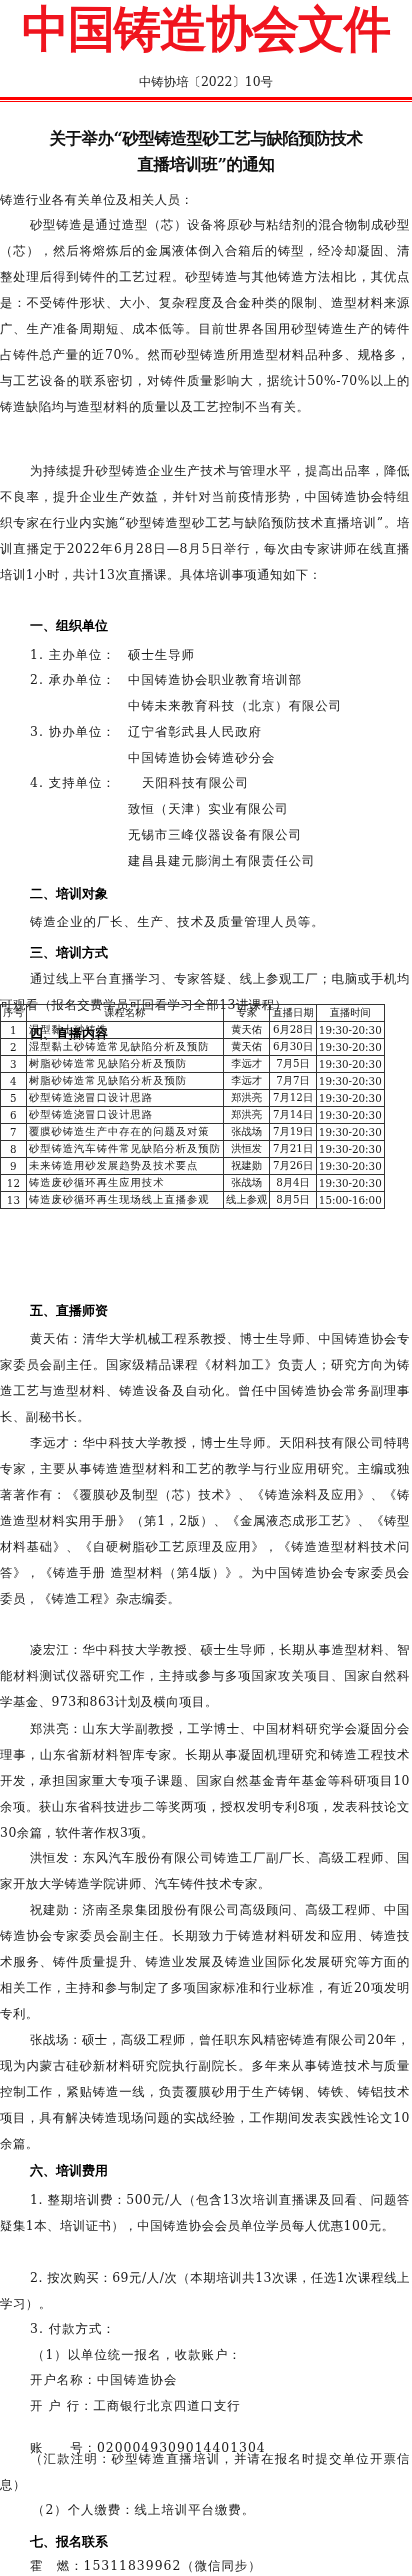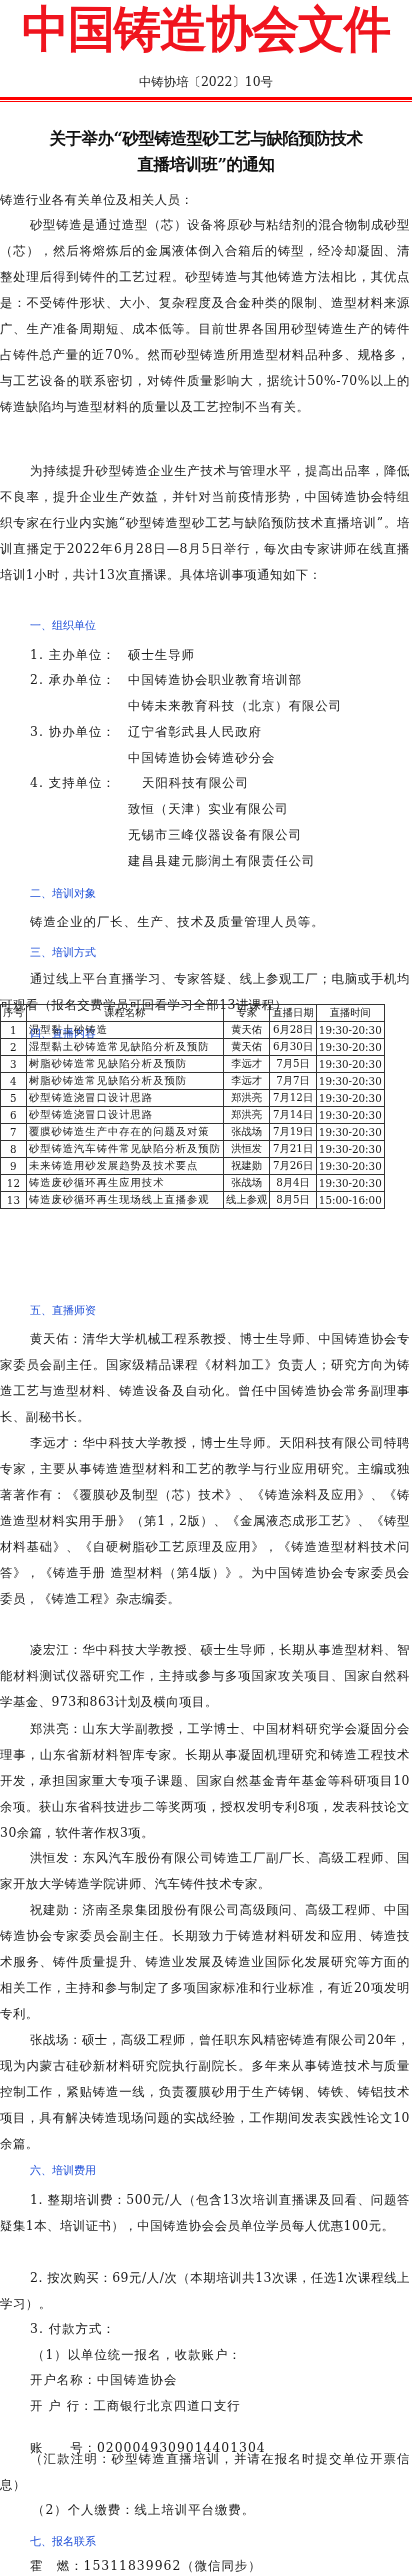--- a/index.html
+++ b/index.html
@@ -9,21 +9,21 @@
   .masthead { left:0; top:0; width:412px; height:52px; text-align:center;
     font-family:"DejaVu Serif","Liberation Serif",serif; font-weight:bold;
     color:#f0141e; font-size:47px; line-height:57px; letter-spacing:-1px; transform:scaleY(1.05); }
   .docno { left:0; top:74px; width:412px; text-align:center; font-size:12.4px; line-height:15.5px; color:#222; }
   .redline-thick { left:0; top:97px; width:412px; height:3.1px; background:#f00; }
   .redline-thin { left:0; top:101px; width:412px; height:1px; background:#f00; }
   .title { left:0; top:126px; width:412px; text-align:center; font-weight:bold;
     font-size:16.5px; line-height:26px; color:#111; letter-spacing:-0.5px; }
   .p { left:0; width:410px; font-size:12.4px; line-height:26px; text-align:justify; letter-spacing:0.5px; }
   .indent { text-indent:30px; }
-  .h { left:30px; font-family:"DejaVu Sans","Liberation Sans",sans-serif; font-weight:normal; font-size:11px; line-height:20.6px; color:#1d4ed8; }
+  .h { left:30px; font-family:"DejaVu Sans","Liberation Sans",sans-serif; font-weight:bold; font-size:13px; line-height:20.6px; color:#000000; }
   .line { font-size:12.4px; line-height:15.5px; white-space:nowrap; letter-spacing:1px;text-align:center; }
   table.sched { position:absolute; left:0; top:1004px; width:353px; border-collapse:collapse; font-size:10.3px; }
   table.sched td, table.sched th { border:0.8px solid #333; height:16px; padding:0 2.1px; white-space:nowrap; }
   table.sched th { font-weight:normal; text-align:center; }
   table.sched td.c { text-align:center; }
   table.sched td.l { text-align:left; letter-spacing:1px; }
 </style>
 </head>
 <body>
 

